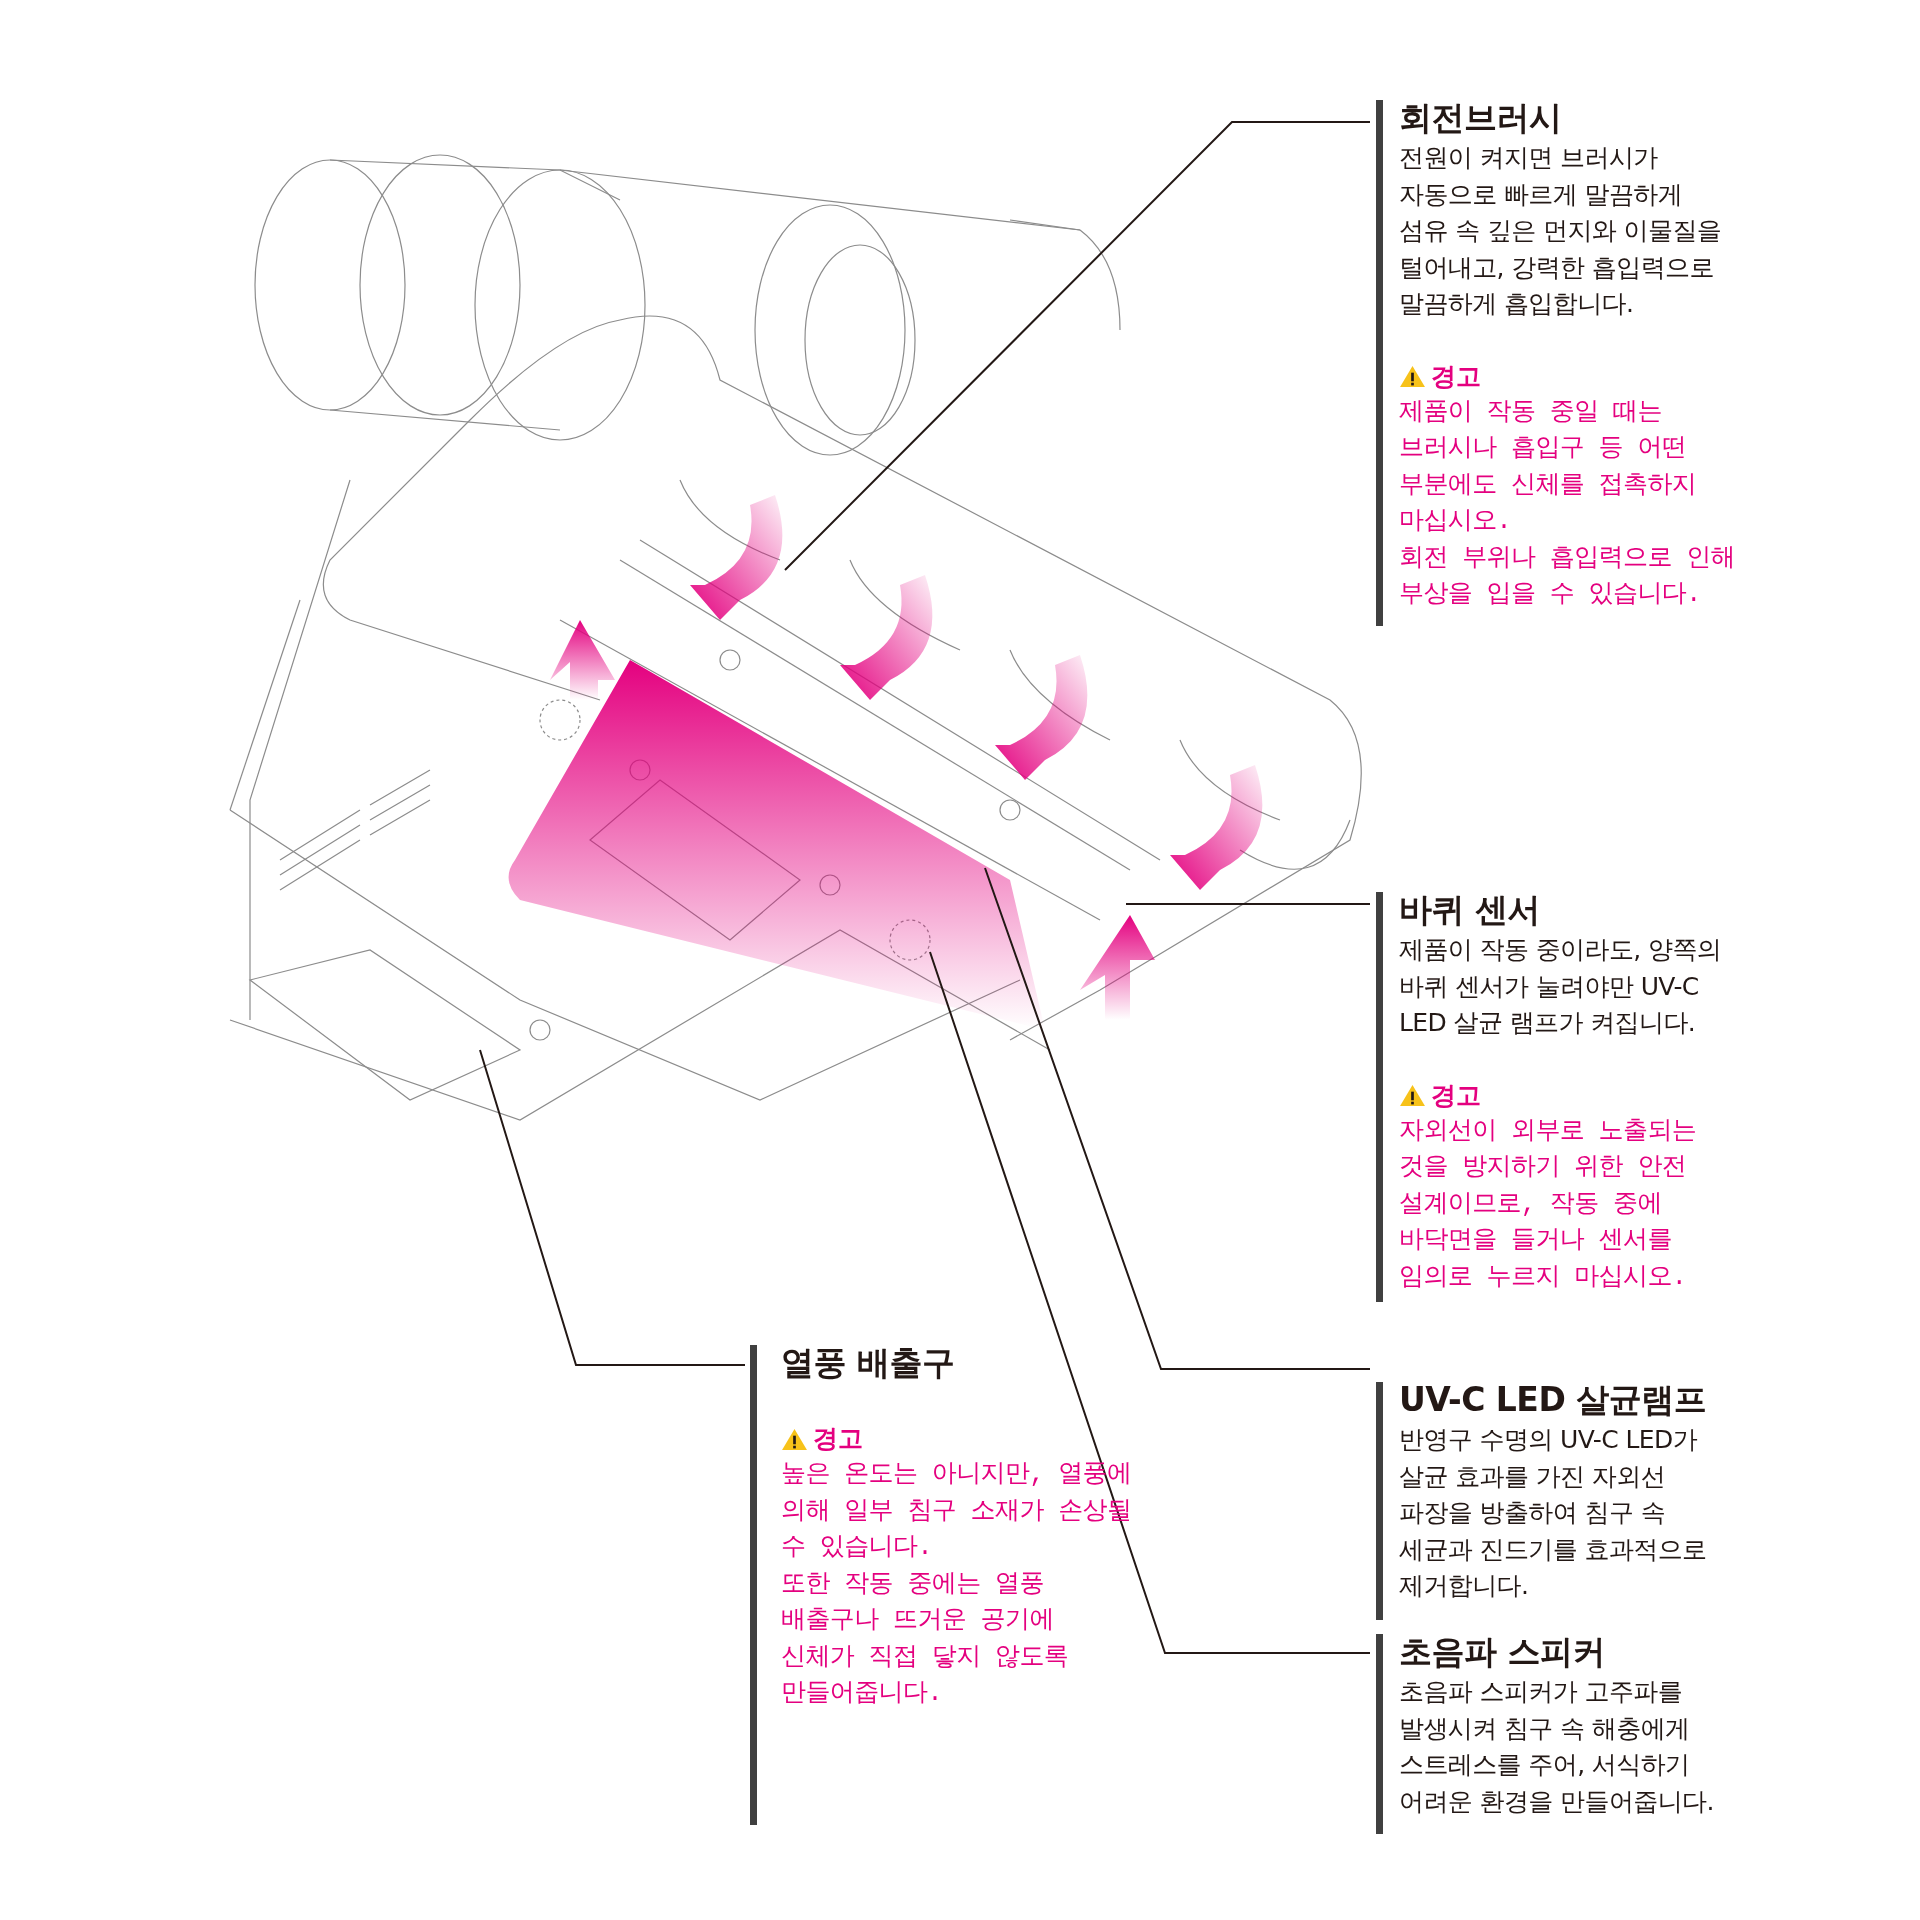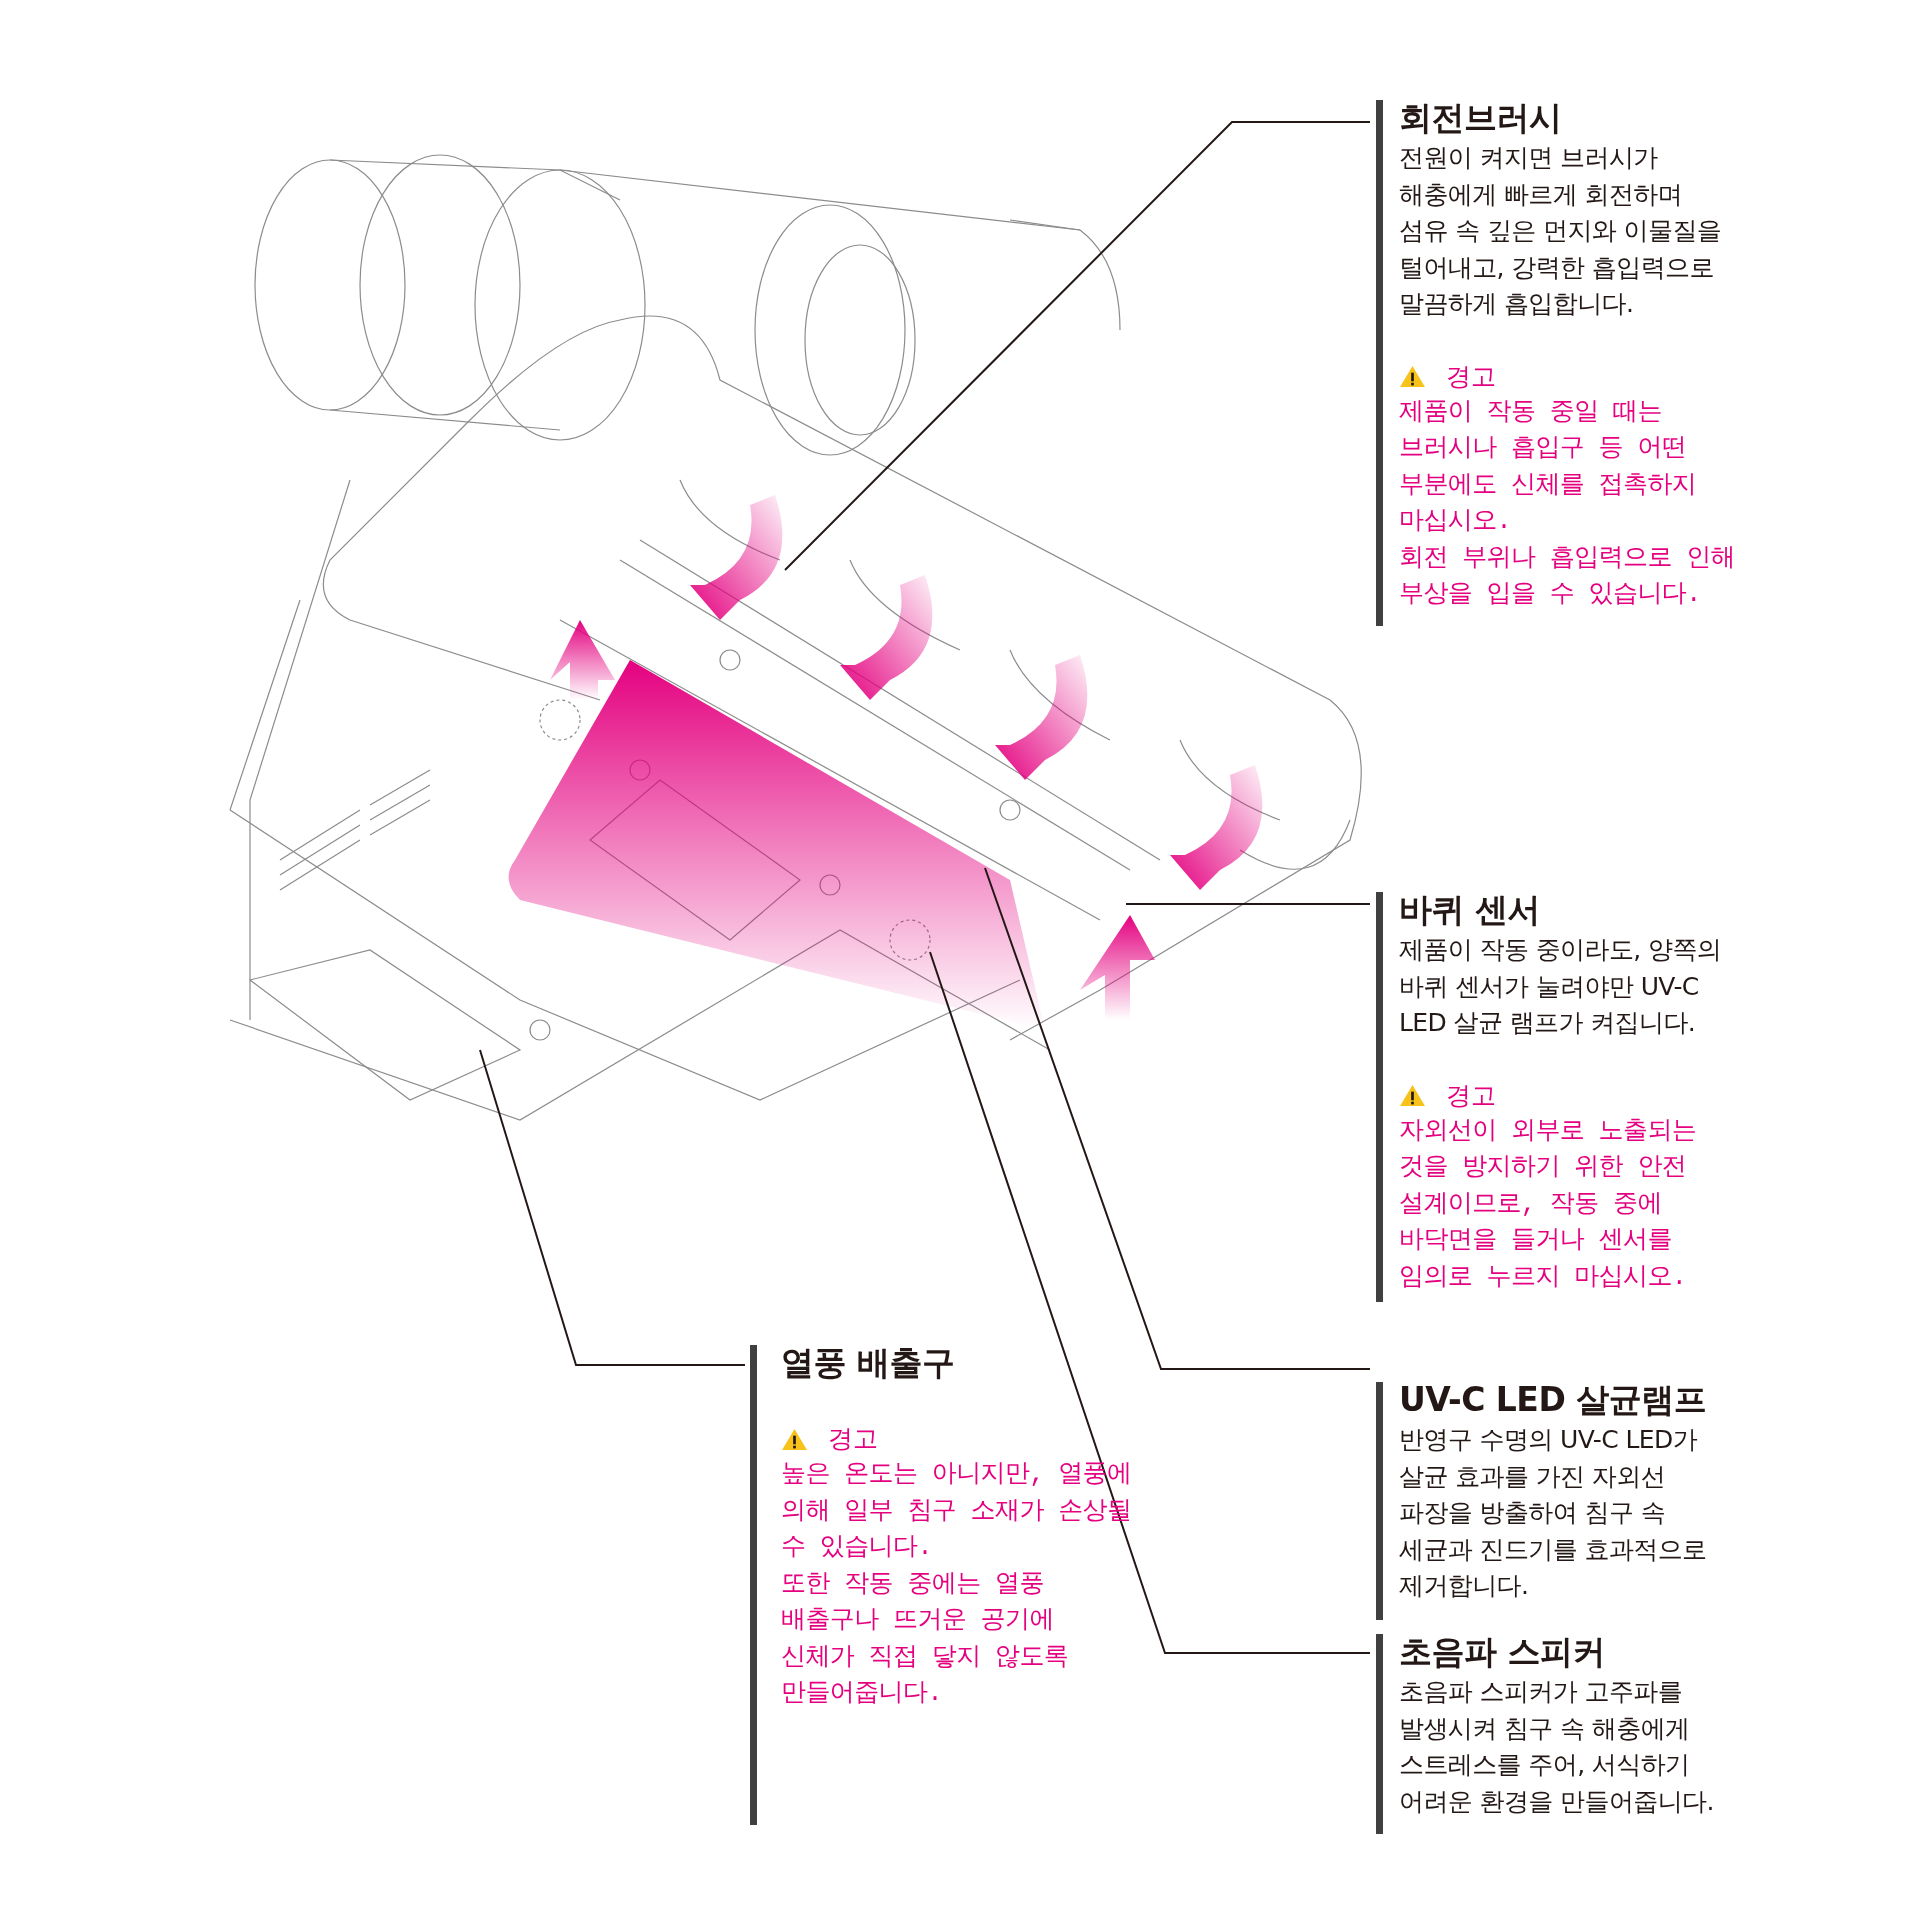--- a/index.html
+++ b/index.html
@@ -2,21 +2,21 @@
 <html><head>
 <meta charset="utf-8">
 <style>
   html, body { margin:0; padding:0; background:#ffffff; }
   body { width:1920px; height:1920px; position:relative; overflow:hidden;
          font-family:"DejaVu Sans","Liberation Sans",sans-serif; color:#231815; }
   #art { position:absolute; left:0; top:0; width:1920px; height:1920px; }
   .callout { position:absolute; border-left:7px solid #404040; padding-left:16px; }
   .callout .title { font-size:33px; font-weight:bold; line-height:44px; letter-spacing:-0.5px; margin-top:-4px; }
   .callout .body { font-size:25px; line-height:36.5px; letter-spacing:-0.6px; white-space:pre-line; }
-  .warn-head { display:flex; align-items:center; gap:20px; margin-top:36px; color:#e4007f; font-weight:normal; font-size:25px; line-height:36px; }
+  .warn-head { display:flex; align-items:center; gap:5px; margin-top:36px; color:#e4007f; font-weight:bold; font-size:25px; line-height:36px; }
   .warn-icon { width:27px; height:23px; display:inline-block; }
   .warn-body { color:#e4007f; font-size:25px; line-height:36.5px; letter-spacing:-0.6px; white-space:pre-line;font-family:Liberation Mono, monospace; }
   #c-brush { left:1376px; top:100px; height:526px; }
   #c-wheel { left:1376px; top:892px; height:410px; }
   #c-uvc   { left:1376px; top:1350px; height:238px;margin-top:32px; }
   #c-sonic { left:1376px; top:1634px; height:200px; }
   #c-heat  { left:750px;  top:1345px; height:480px;padding-left:24px; }
 </style>
 </head>
 <body>
@@ -101,21 +101,21 @@
     <path d="M1126 904 L1370 904"></path>
     <path d="M985 868 L1161 1369 L1370 1369"></path>
     <path d="M930 952 L1165 1653 L1370 1653"></path>
     <path d="M480 1050 L576 1365 L745 1365"></path>
   </g>
 </svg>
 
 <div class="callout" id="c-brush">
   <div class="title">회전브러시</div>
   <div class="body">전원이 켜지면 브러시가
-해충에게 빠르게 회전하며
+자동으로 빠르게 말끔하게
 섬유 속 깊은 먼지와 이물질을
 털어내고, 강력한 흡입력으로
 말끔하게 흡입합니다.</div>
   <div class="warn-head">
     <svg class="warn-icon" viewBox="0 0 28 24">
         <path d="M14 1 L27 23 L1 23 Z" fill="#f7c21a"></path>
         <rect x="12.6" y="8" width="2.8" height="9" fill="#231815"></rect>
         <rect x="12.6" y="18.5" width="2.8" height="2.8" fill="#231815"></rect>
       </svg>
     <span>경고</span>

